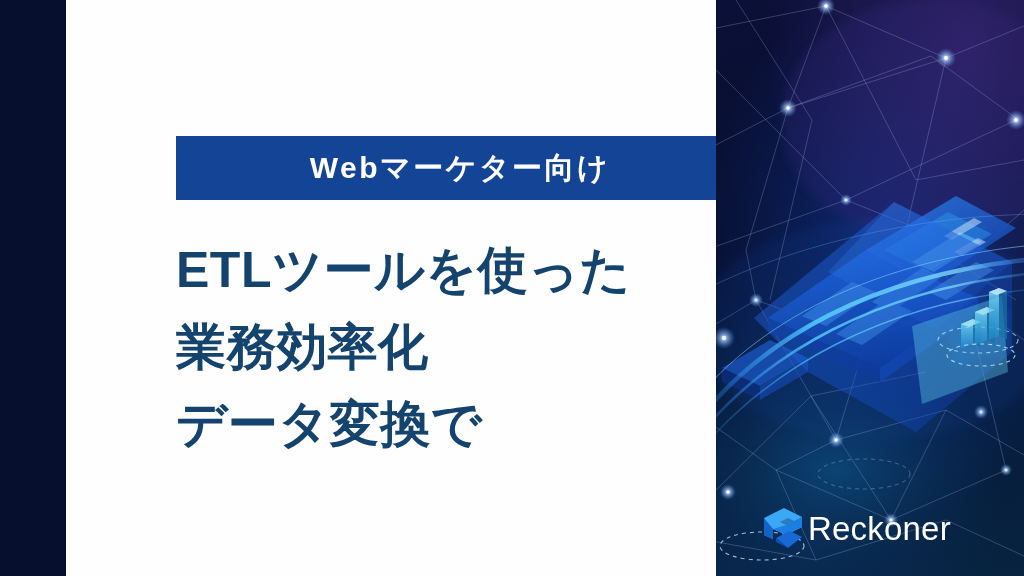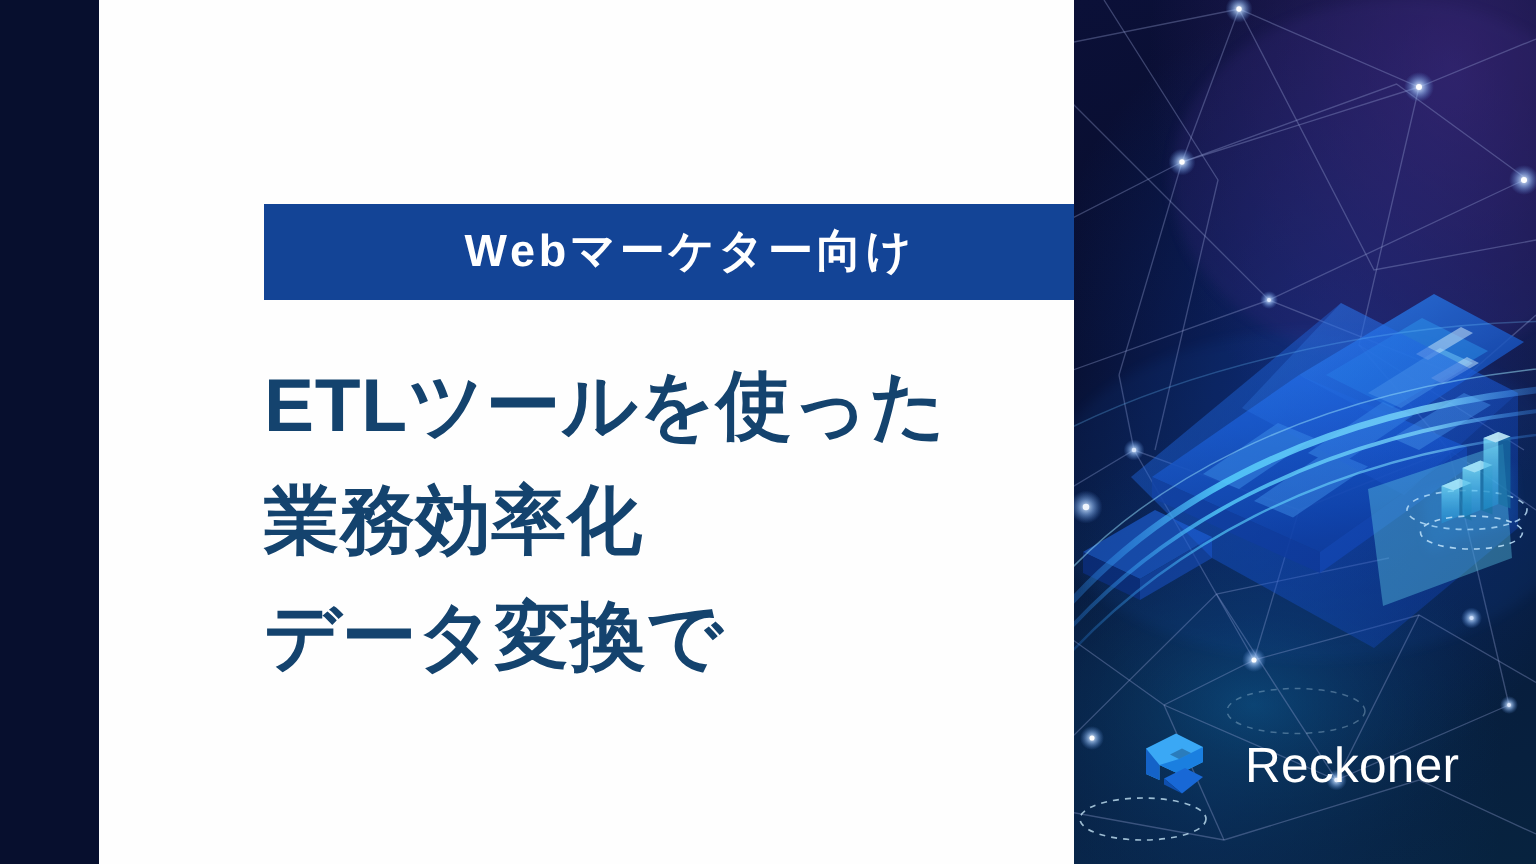--- a/index.html
+++ b/index.html
@@ -99,24 +99,24 @@
     top: 0;
     width: 308px;
     height: 576px;
     display: block;
   }
 
   
   .logo {
     position: absolute;
     left: 762px;
-    top: 487px;
+    top: 506px;
     display: flex;
     align-items: center;
-    gap: 26px;
+    gap: 4px;
   }
   .logo-mark {
     width: 42px;
     height: 44px;
     display: block;
   }
   .logo-text {
     color: #ffffff;
     font-size: 33px;
     font-weight: 400;

